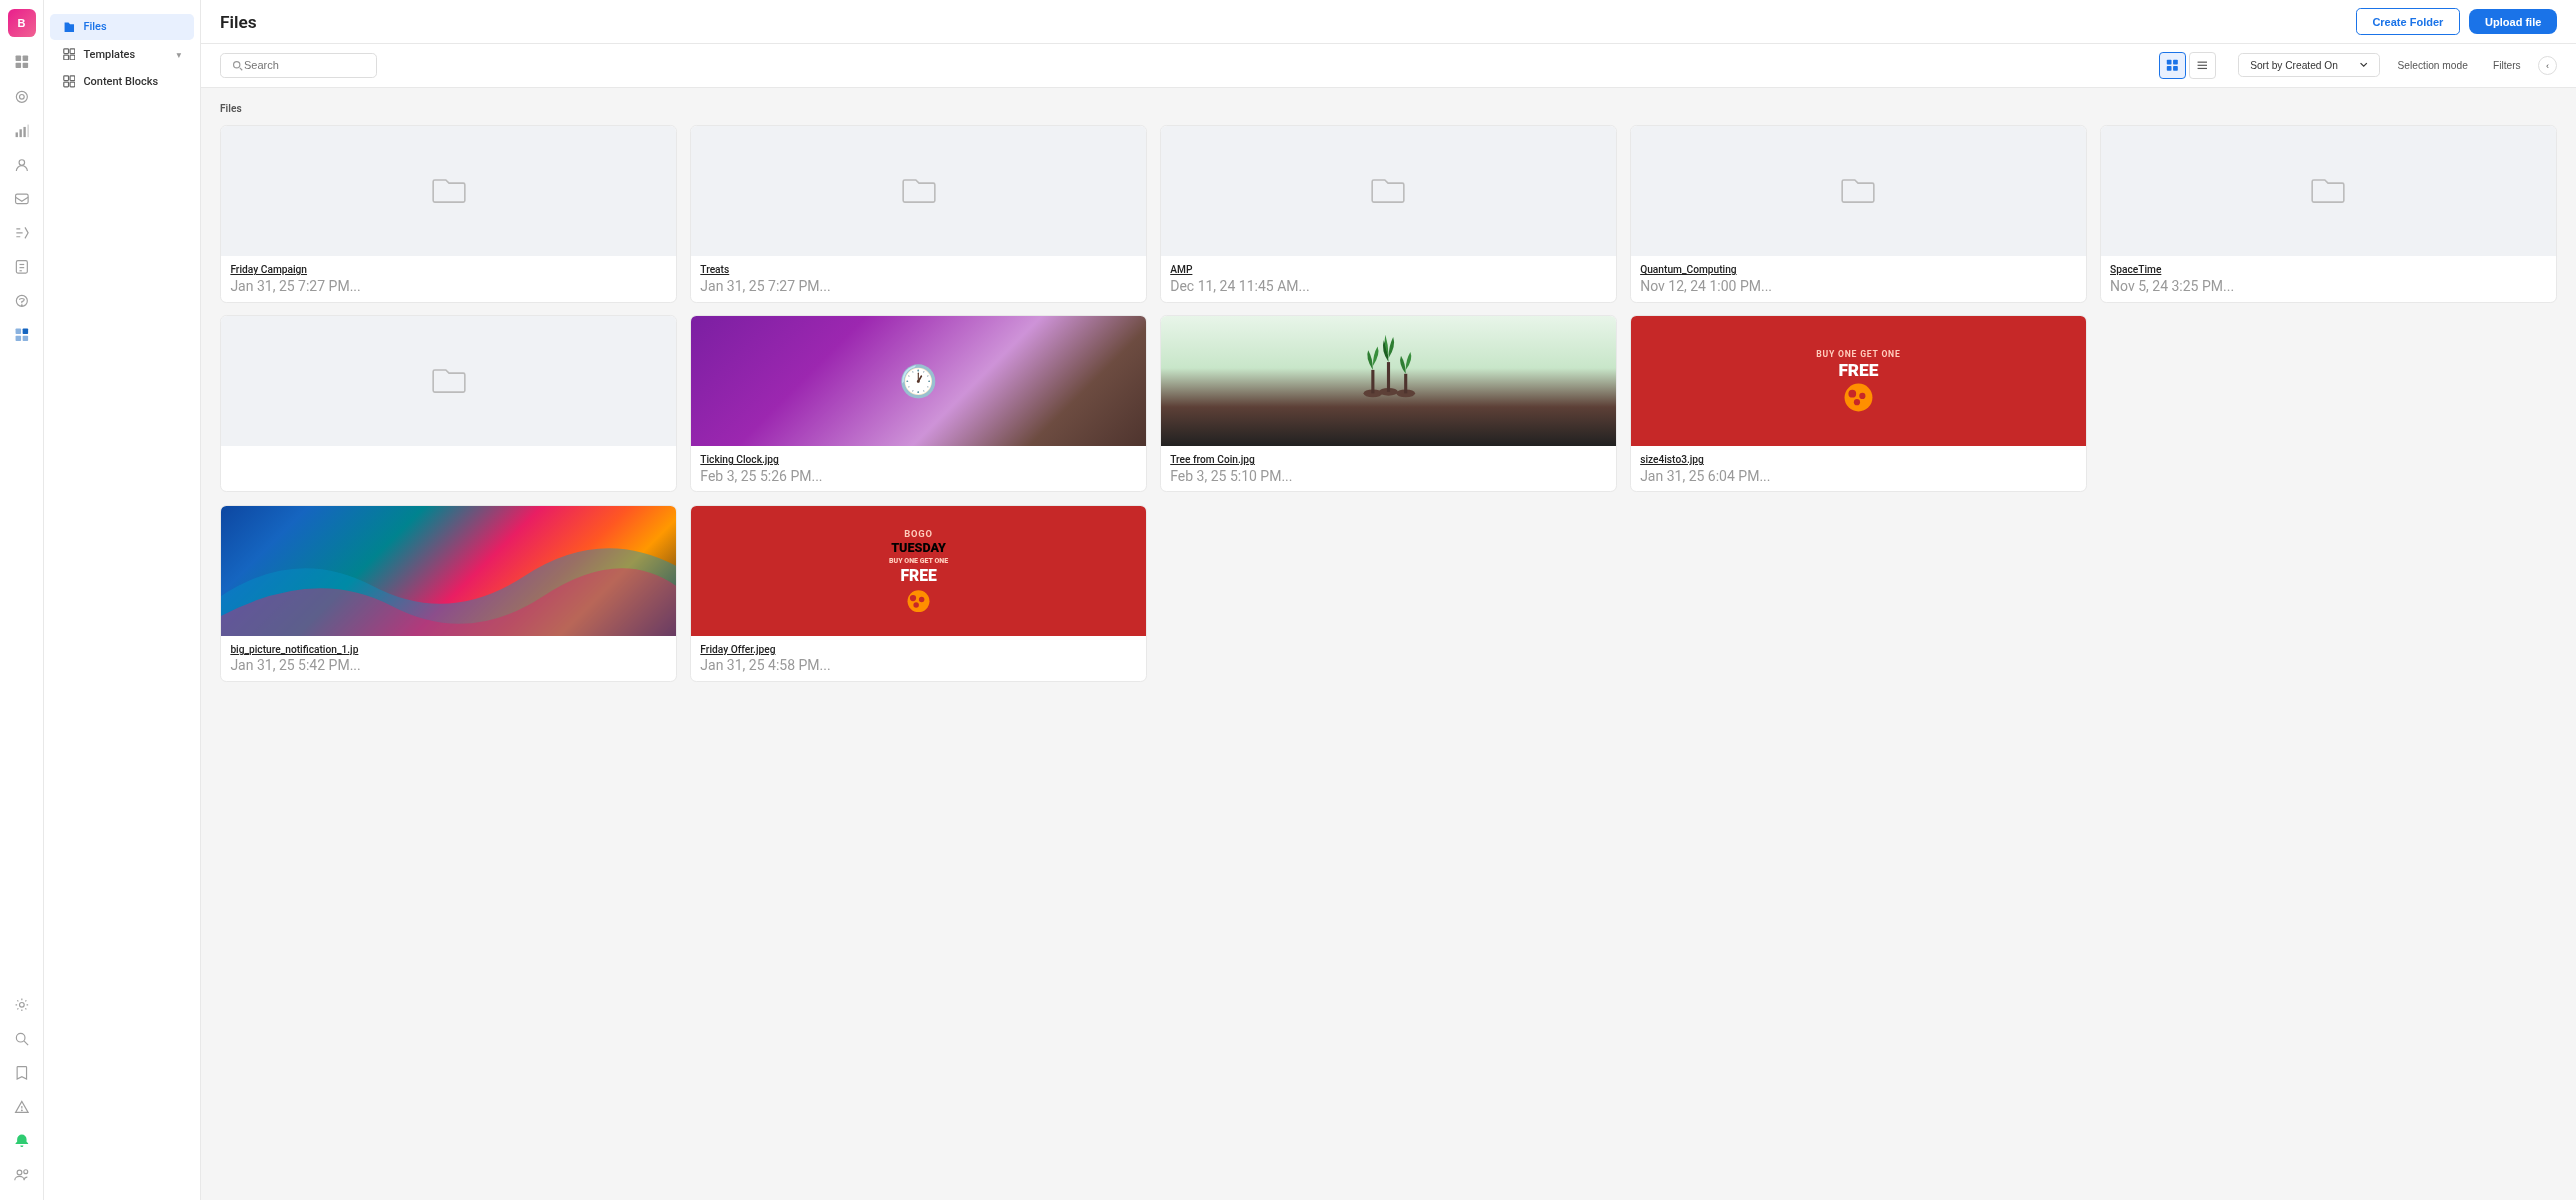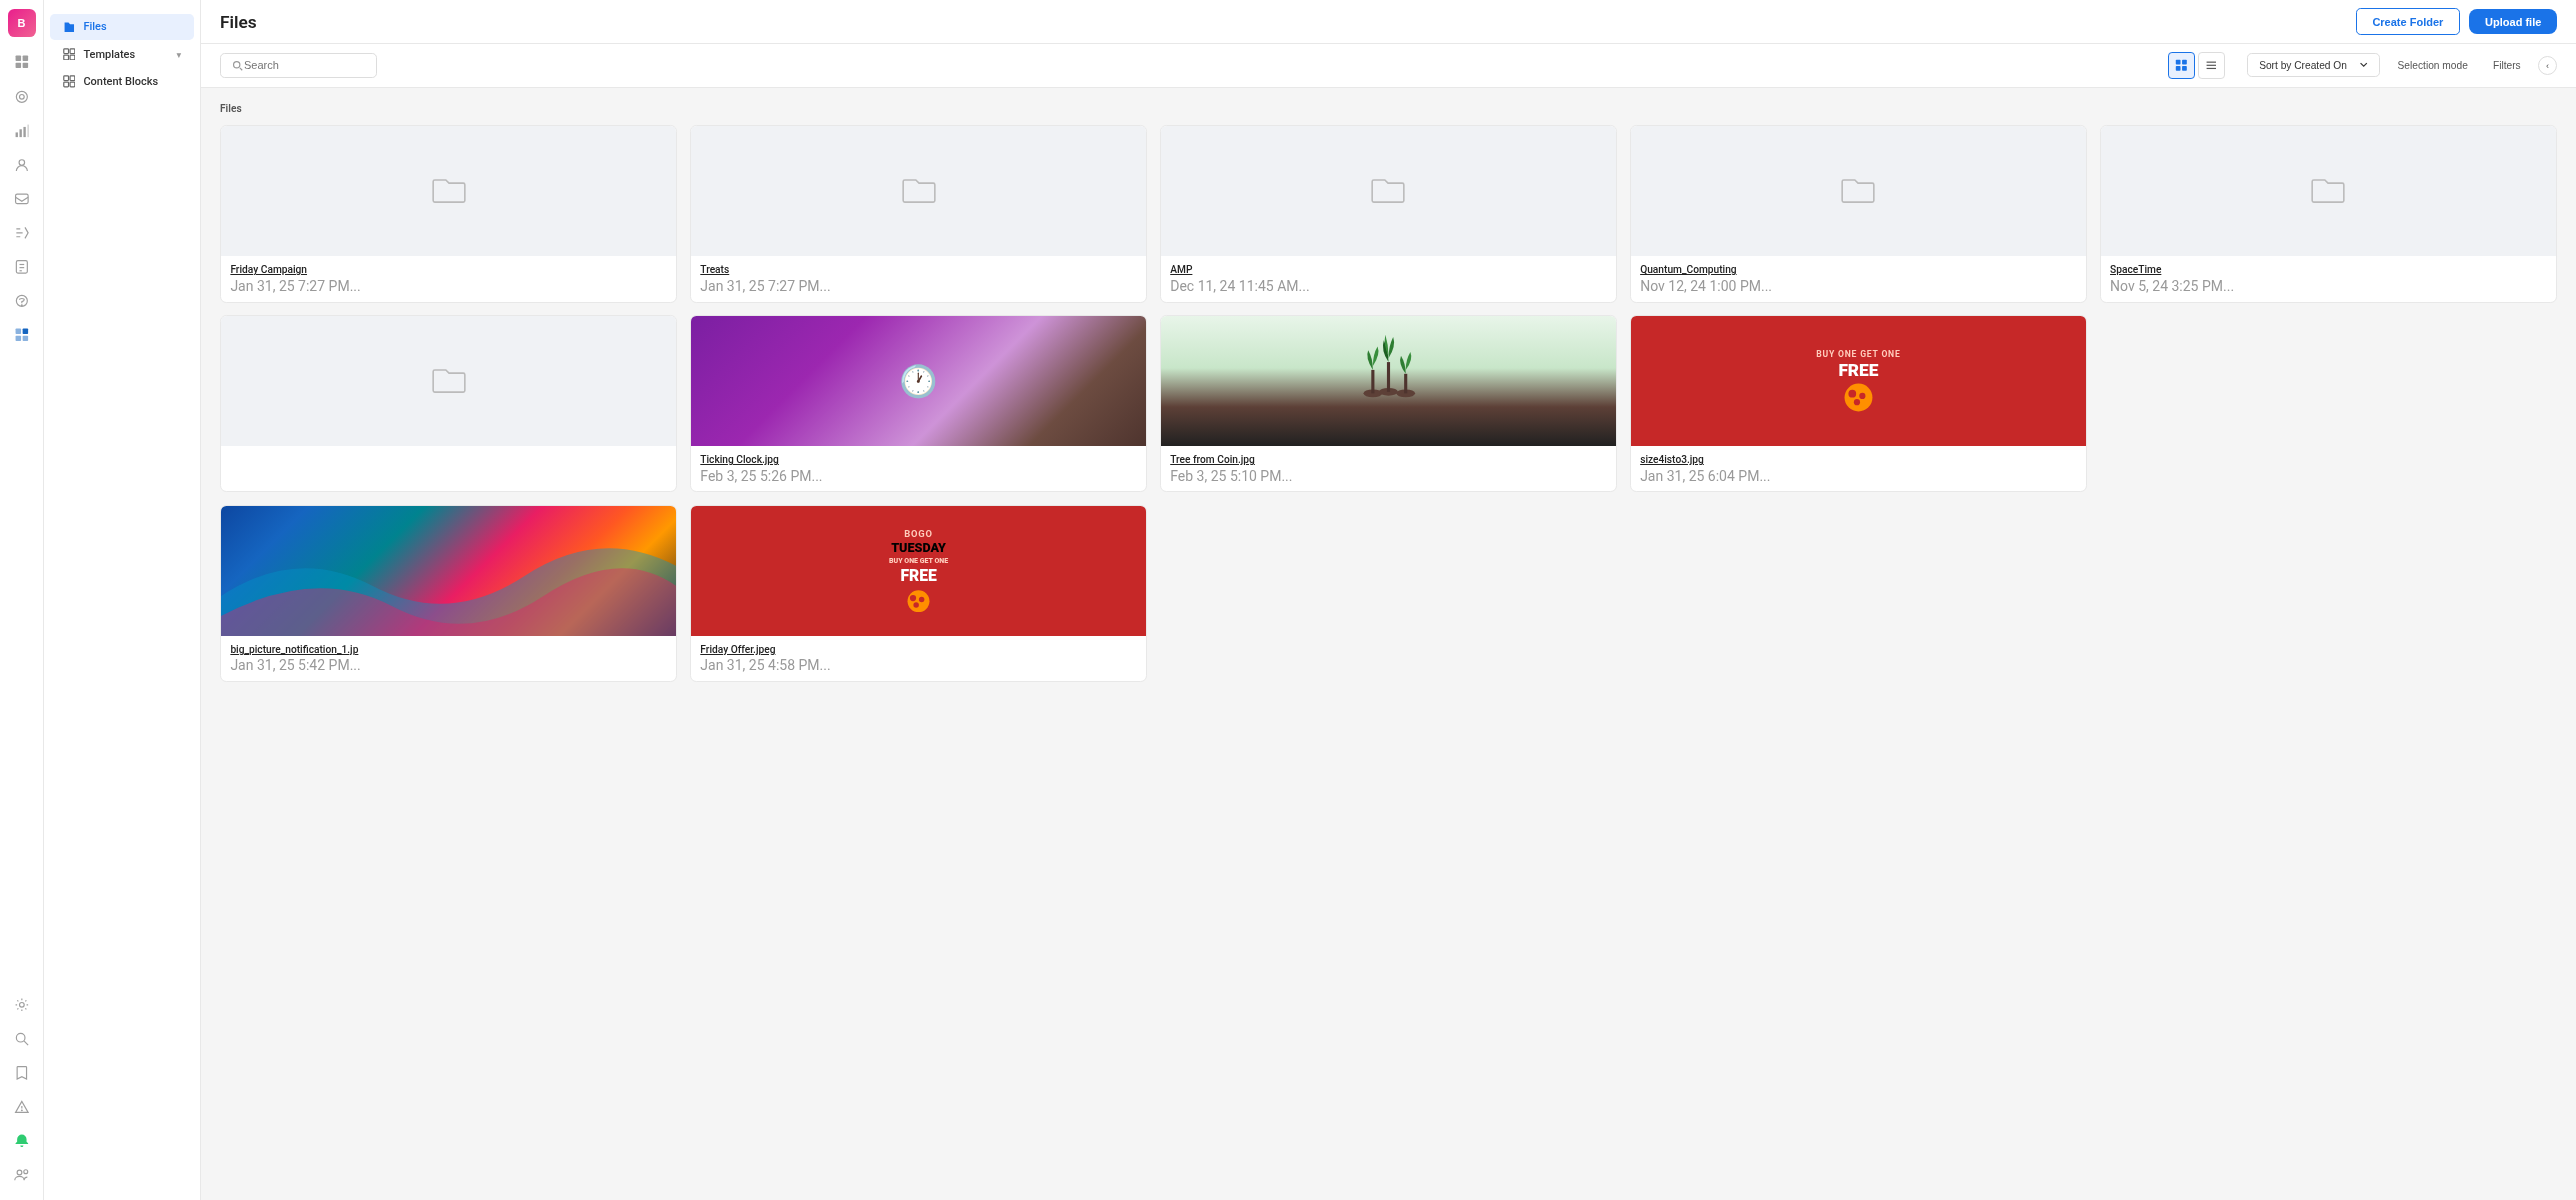--- a/index.html
+++ b/index.html
@@ -105,21 +105,21 @@
     }
     .view-toggle { display: flex; gap: 3.1px; margin-left: auto; }
     .view-btn {
       width: 27px; height: 27px; border-radius: 3.9px; border: 0.8px solid #ddd;
       background: #fff; display: flex; align-items: center; justify-content: center;
       cursor: pointer; color: #555; font-size: 12.6px;
     }
     .view-btn.active { background: #e8f0fe; border-color: #1a73e8; color: #1a73e8; }
     .toolbar-right { display: flex; align-items: center; gap: 9.4px; margin-left: 12.6px; }
     .sort-btn {
-      display: flex; align-items: flex-start; gap: 12px;
+      display: flex; align-items: flex-start; gap: 21px;
       border: 0.8px solid #ddd; border-radius: 4.7px;
       padding: 5.5px 11px; background: #fff; font-size: 10.2px; color: #333;
       cursor: pointer;
     }
     .selection-btn {
       border: none; background: transparent; font-size: 10.2px; color: #555;
       cursor: pointer; padding: 5.5px 7.9px;
     }
     .filters-btn {
       border: none; background: transparent; font-size: 10.2px; color: #555;

